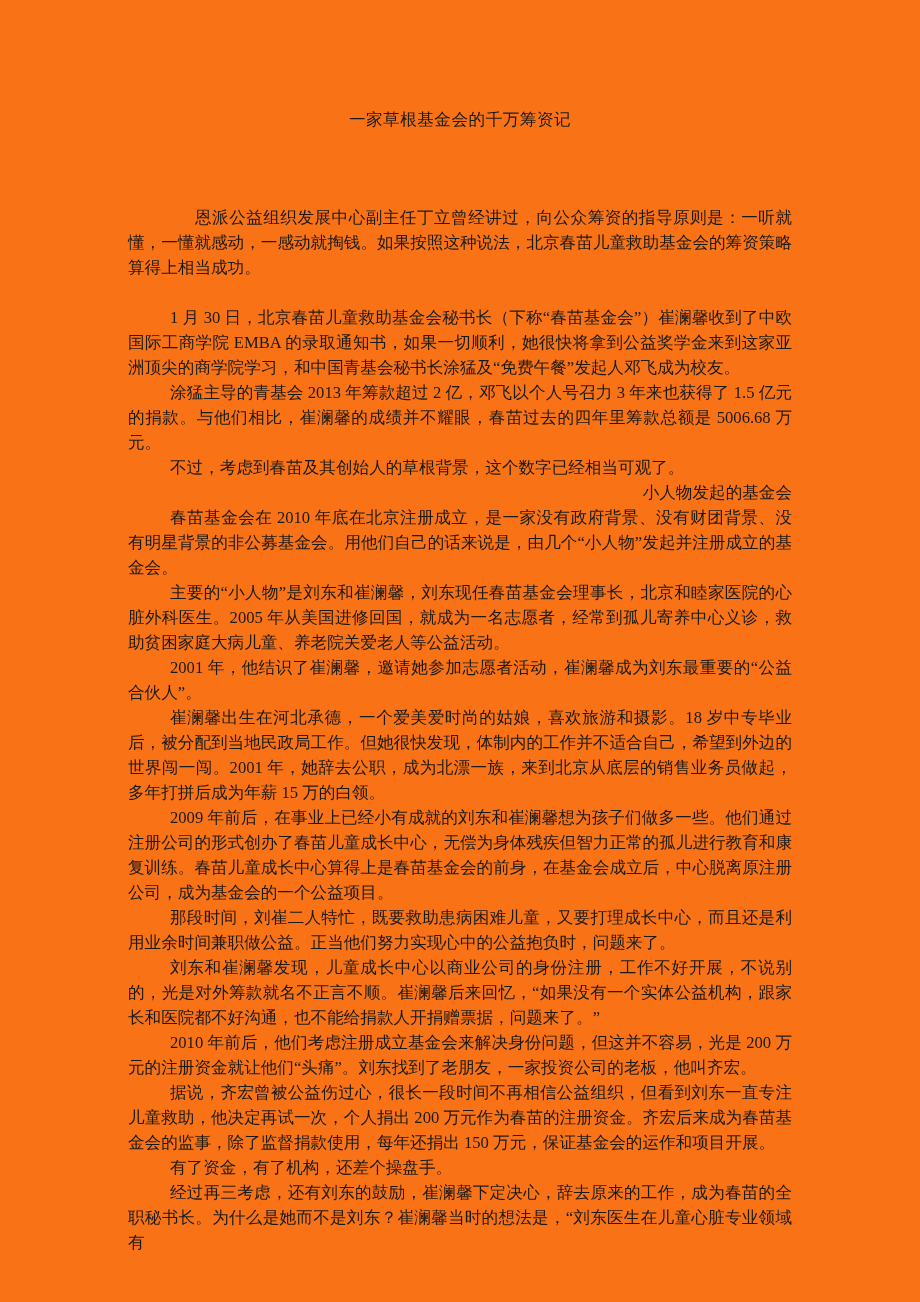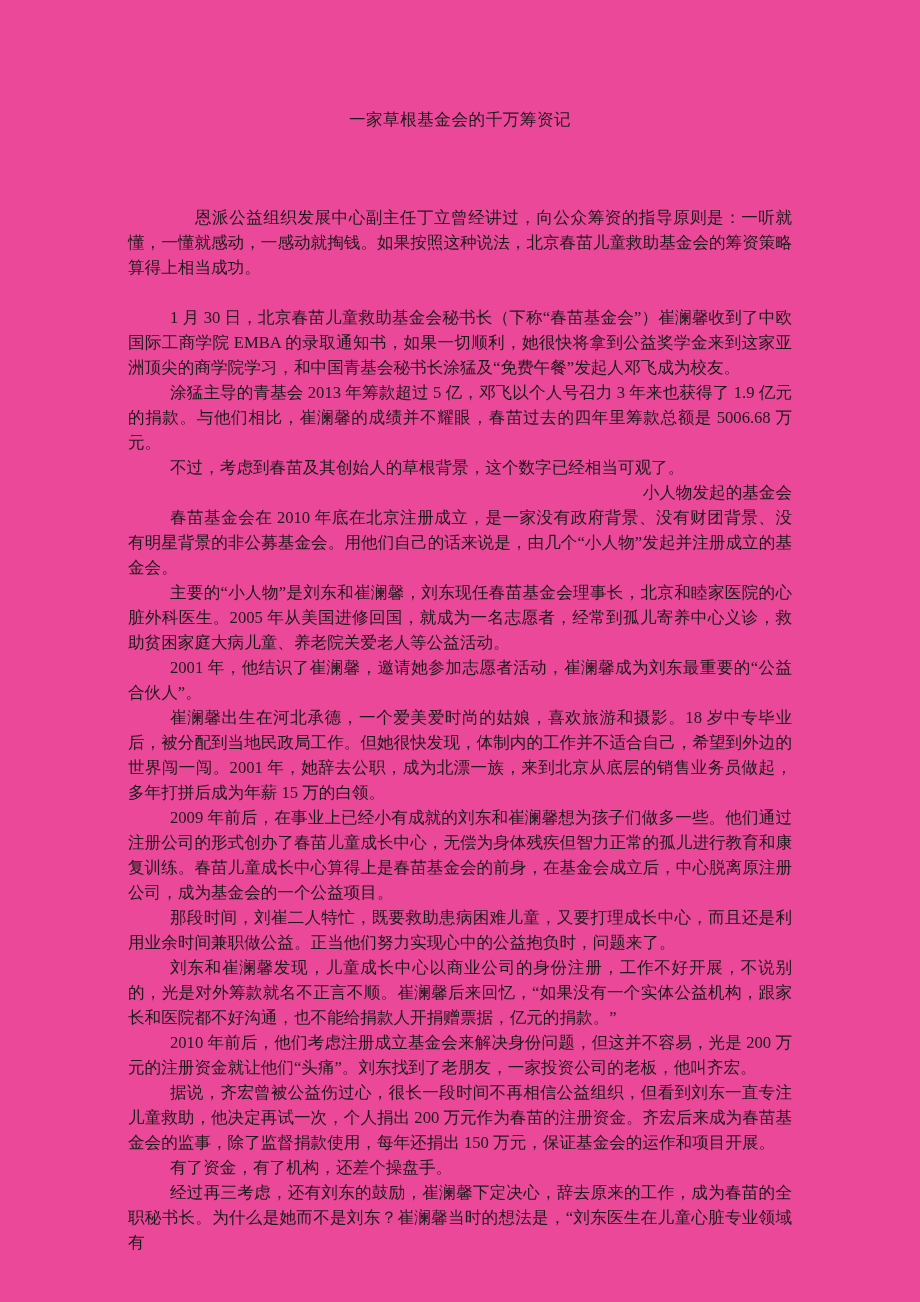--- a/index.html
+++ b/index.html
@@ -6,21 +6,21 @@
     margin: 0;
     padding: 0;
     background: #ffffff;
   }
   .page {
     position: relative;
     width: 920px;
     height: 1302px;
     box-sizing: border-box;
     padding: 107px 128px 0 128px;
-    background: #ec4899;
+    background: #f97316;
     overflow: hidden;
     font-family: "Liberation Serif", "DejaVu Serif", serif;
     font-size: 16.6px;
     line-height: 25px;
     color: #1a1a1a;
   }
   .doc-title {
     font-size: 16.6px;
     font-weight: normal;
     text-align: center;
@@ -48,28 +48,28 @@
 <body>
 
 <div class="page">
   <h1 class="doc-title">一家草根基金会的千万筹资记</h1>
 
   <p class="intro">恩派公益组织发展中心副主任丁立曾经讲过，向公众筹资的指导原则是：一听就懂，一懂就感动，一感动就掏钱。如果按照这种说法，北京春苗儿童救助基金会的筹资策略算得上相当成功。</p>
 
   <div class="body">
 
   <p class="para">1 月 30 日，北京春苗儿童救助基金会秘书长（下称“春苗基金会”）崔澜馨收到了中欧国际工商学院 EMBA 的录取通知书，如果一切顺利，她很快将拿到公益奖学金来到这家亚洲顶尖的商学院学习，和中国青基会秘书长涂猛及“免费午餐”发起人邓飞成为校友。</p>
-      <p class="para">涂猛主导的青基会 2013 年筹款超过 5 亿，邓飞以个人号召力 3 年来也获得了 1.9 亿元的捐款。与他们相比，崔澜馨的成绩并不耀眼，春苗过去的四年里筹款总额是 5006.68 万元。</p>
+      <p class="para">涂猛主导的青基会 2013 年筹款超过 2 亿，邓飞以个人号召力 3 年来也获得了 1.5 亿元的捐款。与他们相比，崔澜馨的成绩并不耀眼，春苗过去的四年里筹款总额是 5006.68 万元。</p>
       <p class="para">不过，考虑到春苗及其创始人的草根背景，这个数字已经相当可观了。</p>
       <p class="subheading">小人物发起的基金会</p>
       <p class="para">春苗基金会在 2010 年底在北京注册成立，是一家没有政府背景、没有财团背景、没有明星背景的非公募基金会。用他们自己的话来说是，由几个“小人物”发起并注册成立的基金会。</p>
       <p class="para">主要的“小人物”是刘东和崔澜馨，刘东现任春苗基金会理事长，北京和睦家医院的心脏外科医生。2005 年从美国进修回国，就成为一名志愿者，经常到孤儿寄养中心义诊，救助贫困家庭大病儿童、养老院关爱老人等公益活动。</p>
       <p class="para">2001 年，他结识了崔澜馨，邀请她参加志愿者活动，崔澜馨成为刘东最重要的“公益合伙人”。</p>
       <p class="para">崔澜馨出生在河北承德，一个爱美爱时尚的姑娘，喜欢旅游和摄影。18 岁中专毕业后，被分配到当地民政局工作。但她很快发现，体制内的工作并不适合自己，希望到外边的世界闯一闯。2001 年，她辞去公职，成为北漂一族，来到北京从底层的销售业务员做起，多年打拼后成为年薪 15 万的白领。</p>
       <p class="para">2009 年前后，在事业上已经小有成就的刘东和崔澜馨想为孩子们做多一些。他们通过注册公司的形式创办了春苗儿童成长中心，无偿为身体残疾但智力正常的孤儿进行教育和康复训练。春苗儿童成长中心算得上是春苗基金会的前身，在基金会成立后，中心脱离原注册公司，成为基金会的一个公益项目。</p>
       <p class="para">那段时间，刘崔二人特忙，既要救助患病困难儿童，又要打理成长中心，而且还是利用业余时间兼职做公益。正当他们努力实现心中的公益抱负时，问题来了。</p>
-      <p class="para">刘东和崔澜馨发现，儿童成长中心以商业公司的身份注册，工作不好开展，不说别的，光是对外筹款就名不正言不顺。崔澜馨后来回忆，“如果没有一个实体公益机构，跟家长和医院都不好沟通，也不能给捐款人开捐赠票据，亿元的捐款。”</p>
+      <p class="para">刘东和崔澜馨发现，儿童成长中心以商业公司的身份注册，工作不好开展，不说别的，光是对外筹款就名不正言不顺。崔澜馨后来回忆，“如果没有一个实体公益机构，跟家长和医院都不好沟通，也不能给捐款人开捐赠票据，问题来了。”</p>
       <p class="para">2010 年前后，他们考虑注册成立基金会来解决身份问题，但这并不容易，光是 200 万元的注册资金就让他们“头痛”。刘东找到了老朋友，一家投资公司的老板，他叫齐宏。</p>
       <p class="para">据说，齐宏曾被公益伤过心，很长一段时间不再相信公益组织，但看到刘东一直专注儿童救助，他决定再试一次，个人捐出 200 万元作为春苗的注册资金。齐宏后来成为春苗基金会的监事，除了监督捐款使用，每年还捐出 150 万元，保证基金会的运作和项目开展。</p>
       <p class="para">有了资金，有了机构，还差个操盘手。</p>
       <p class="para">经过再三考虑，还有刘东的鼓励，崔澜馨下定决心，辞去原来的工作，成为春苗的全职秘书长。为什么是她而不是刘东？崔澜馨当时的想法是，“刘东医生在儿童心脏专业领域有</p>
     </div>
 </div>
 
 </body></html>

